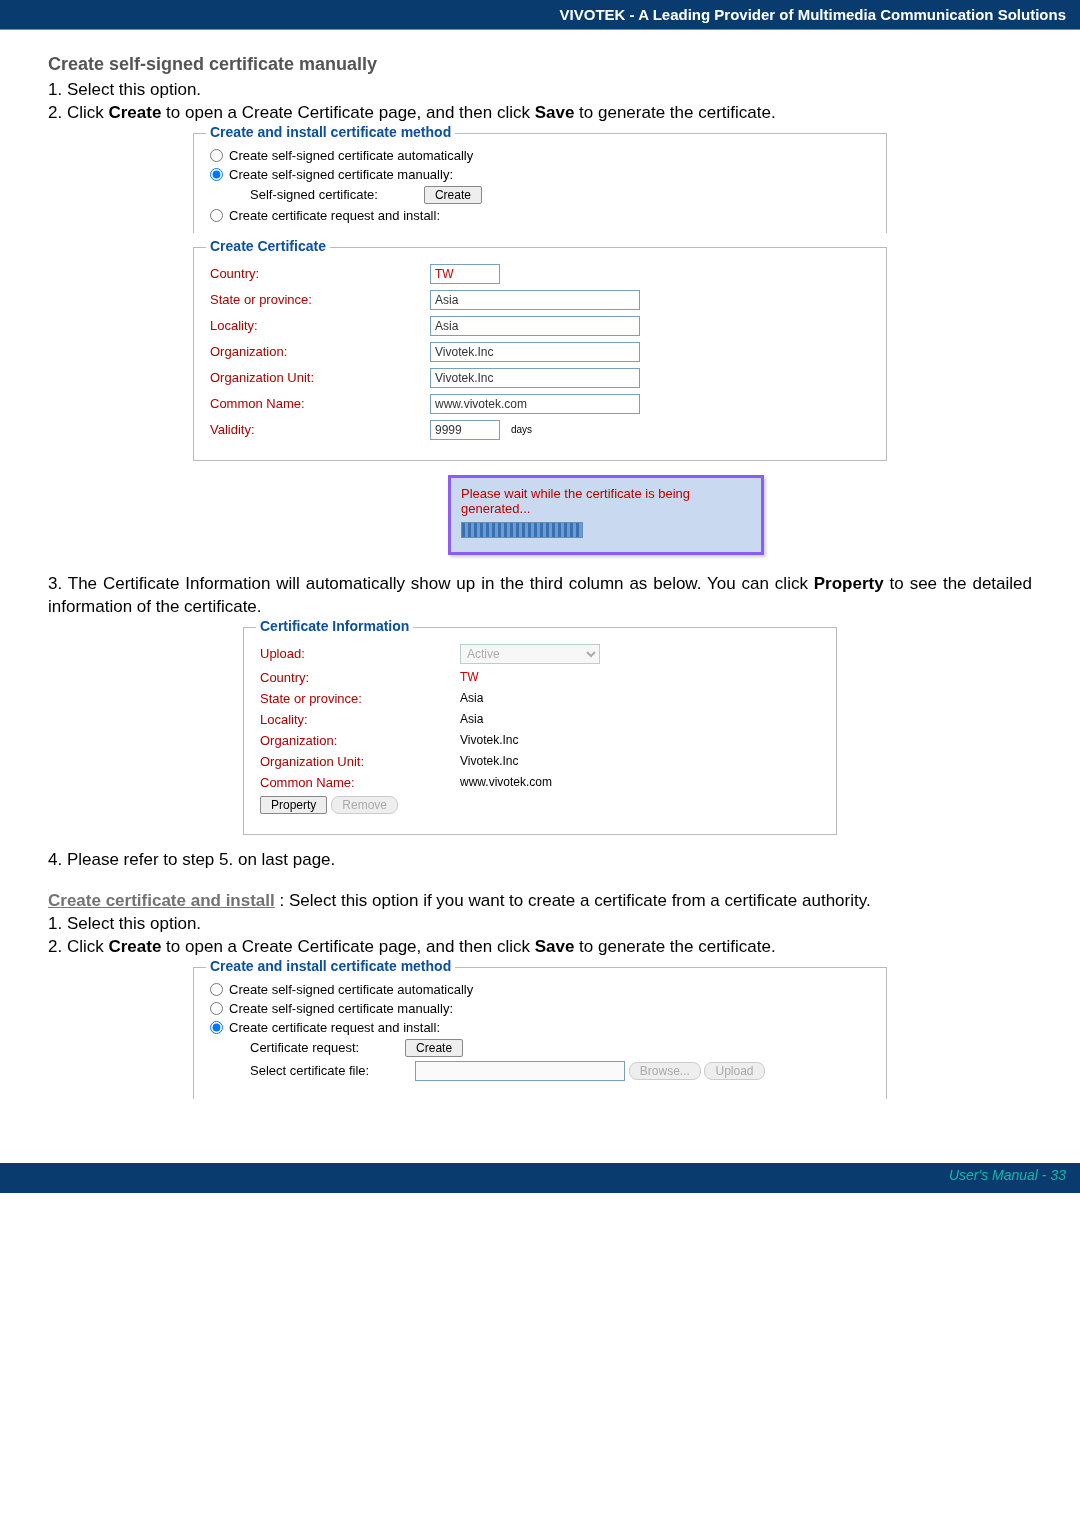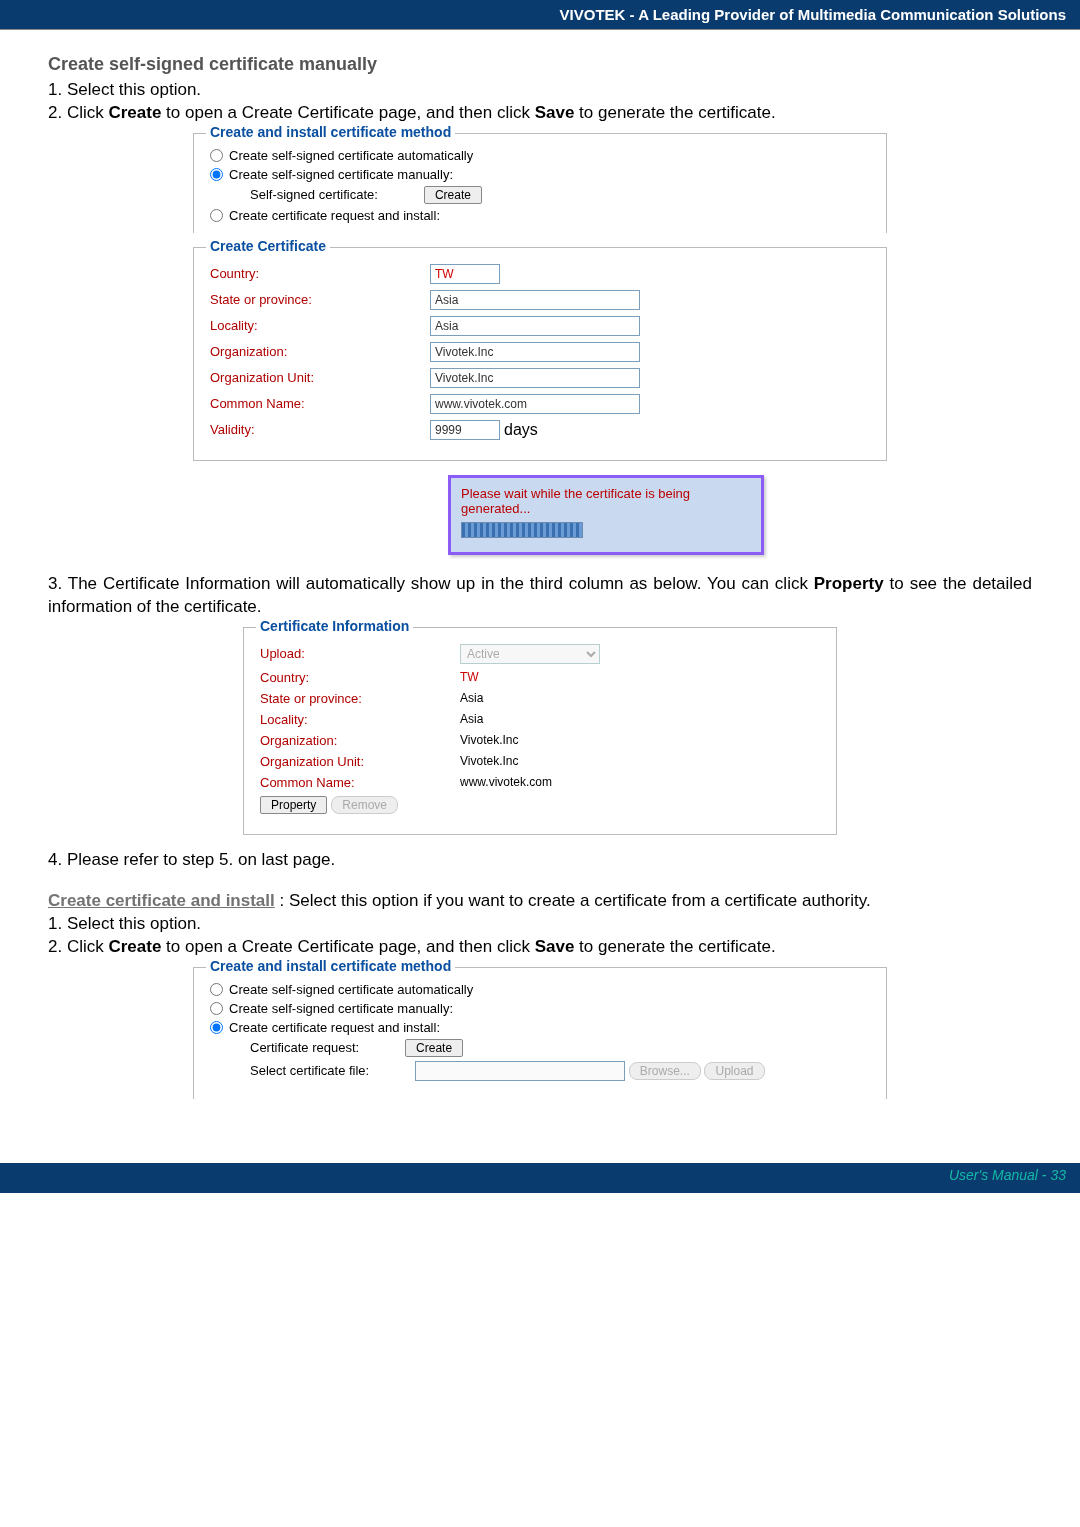--- a/index.html
+++ b/index.html
@@ -68,21 +68,21 @@
   }
   .fieldset input[type=text] {
     border: 1px solid #7a9ebd;
     padding: 2px 4px;
     font-size: 12px;
     width: 200px;
     color: #333;
   }
   .fieldset input.country { color: #c00; width: 60px; text-align: left; }
   .fieldset input.validity { width: 60px; }
-  .days-label { margin-left: 4px; font-size: 16px; }
+  .days-label { margin-left: 11px; font-size: 10px; }
   .radio-row {
     display: flex;
     align-items: center;
     gap: 6px;
     margin: 4px 0;
     font-size: 13px;
   }
   .radio-row input { margin: 0; }
   .sub-row {
     margin-left: 40px;

